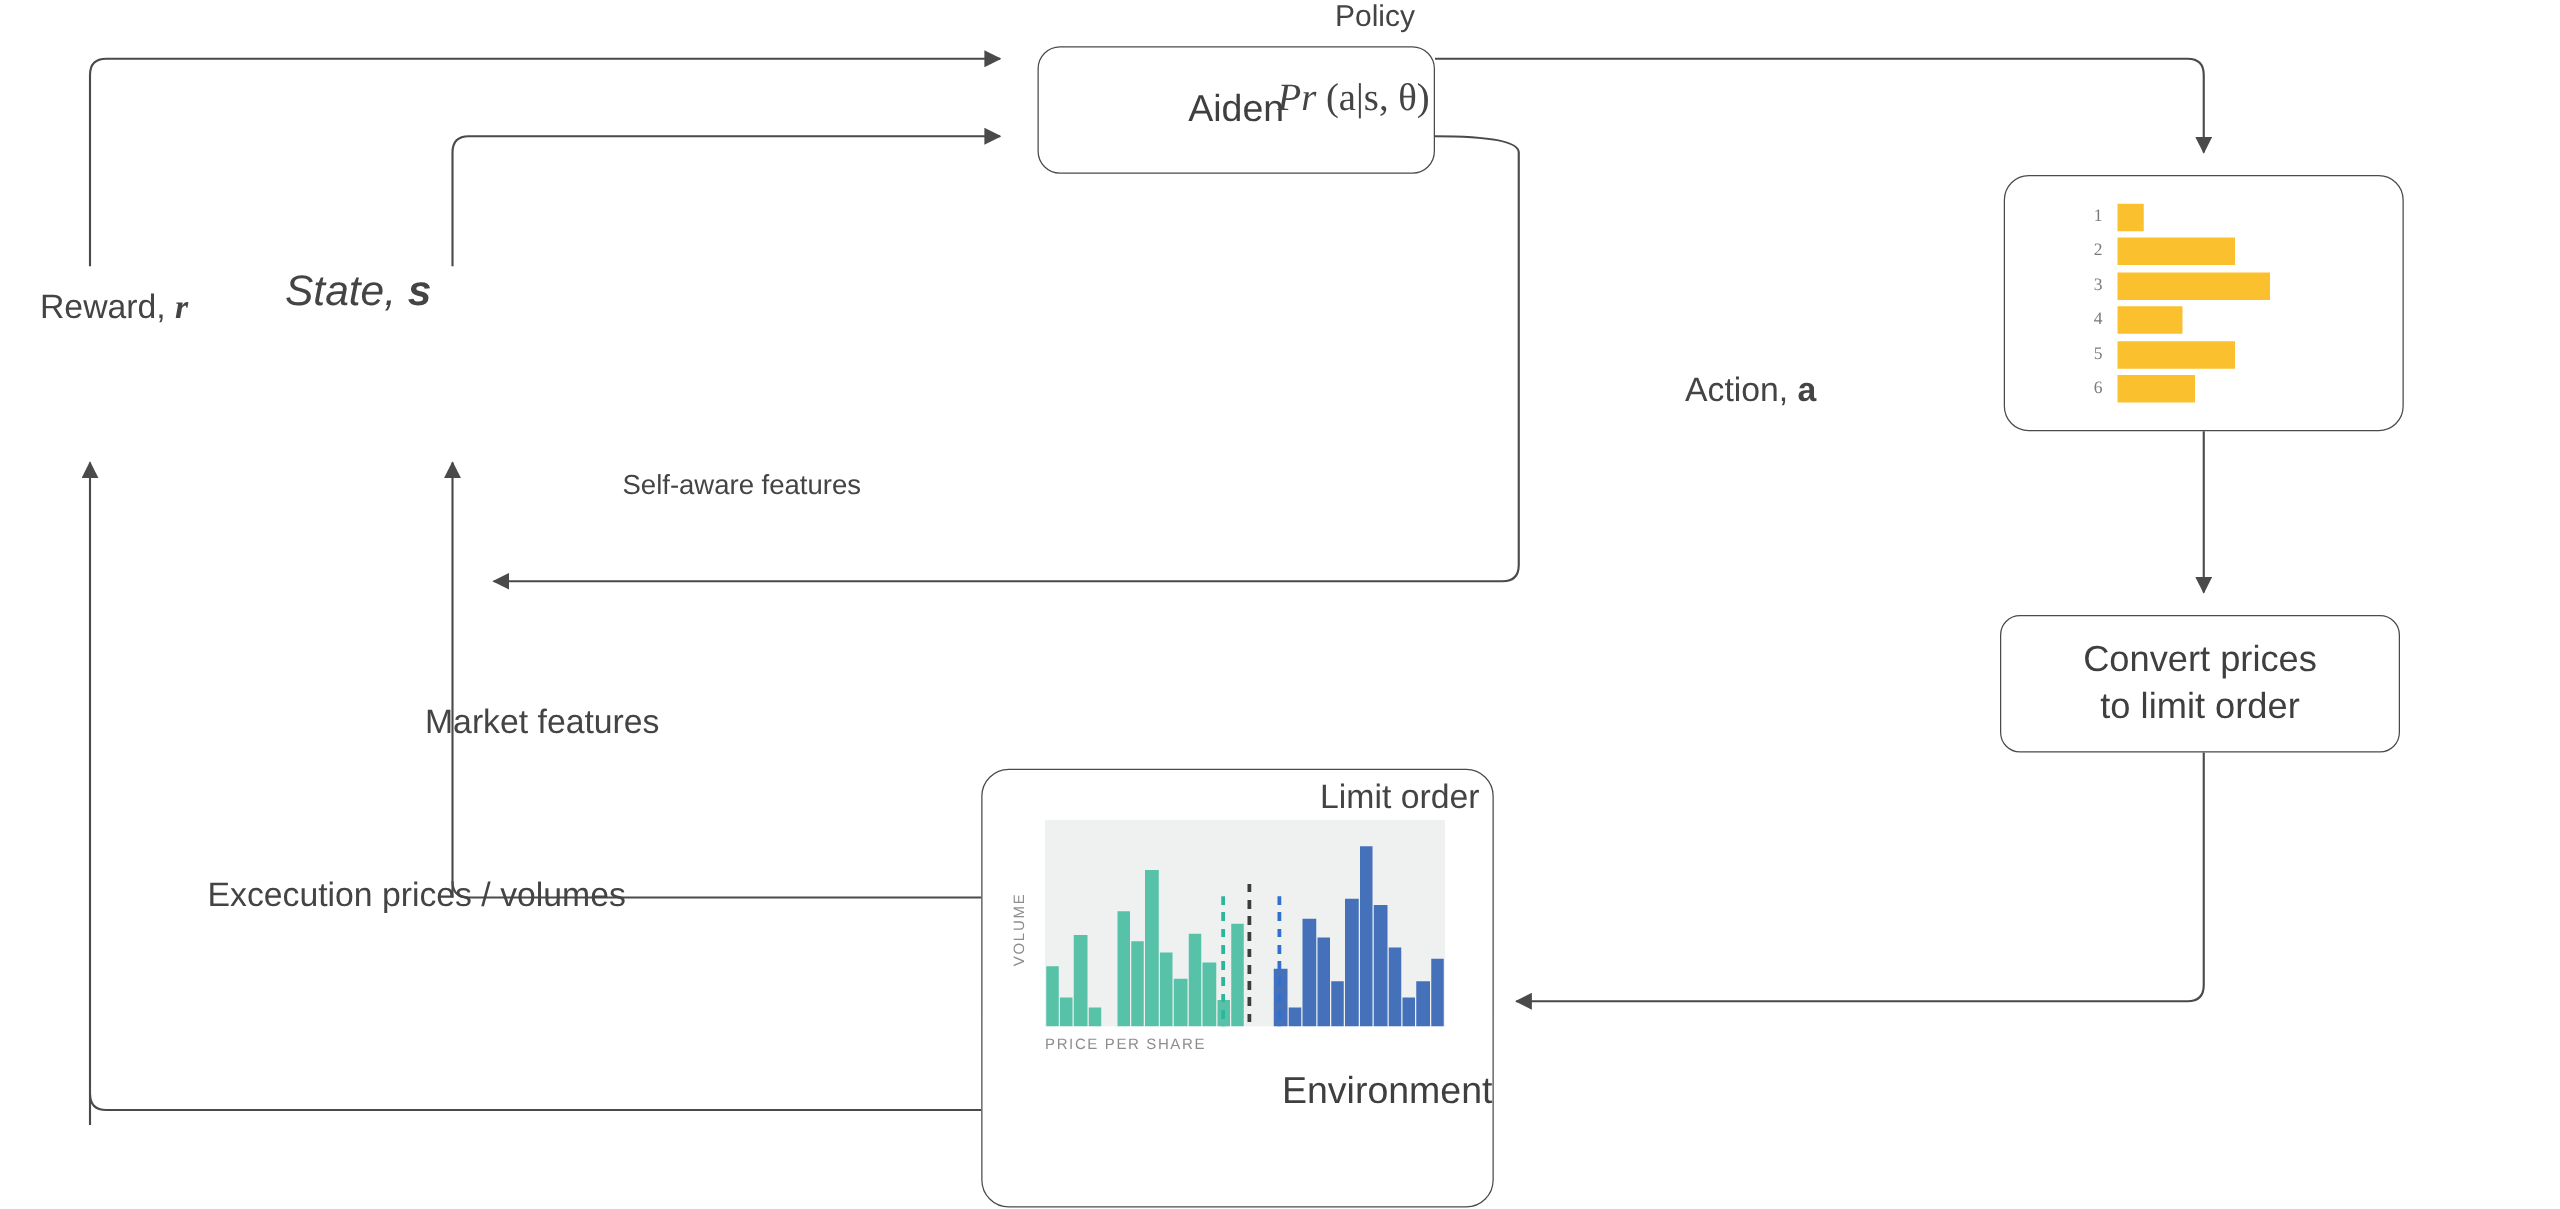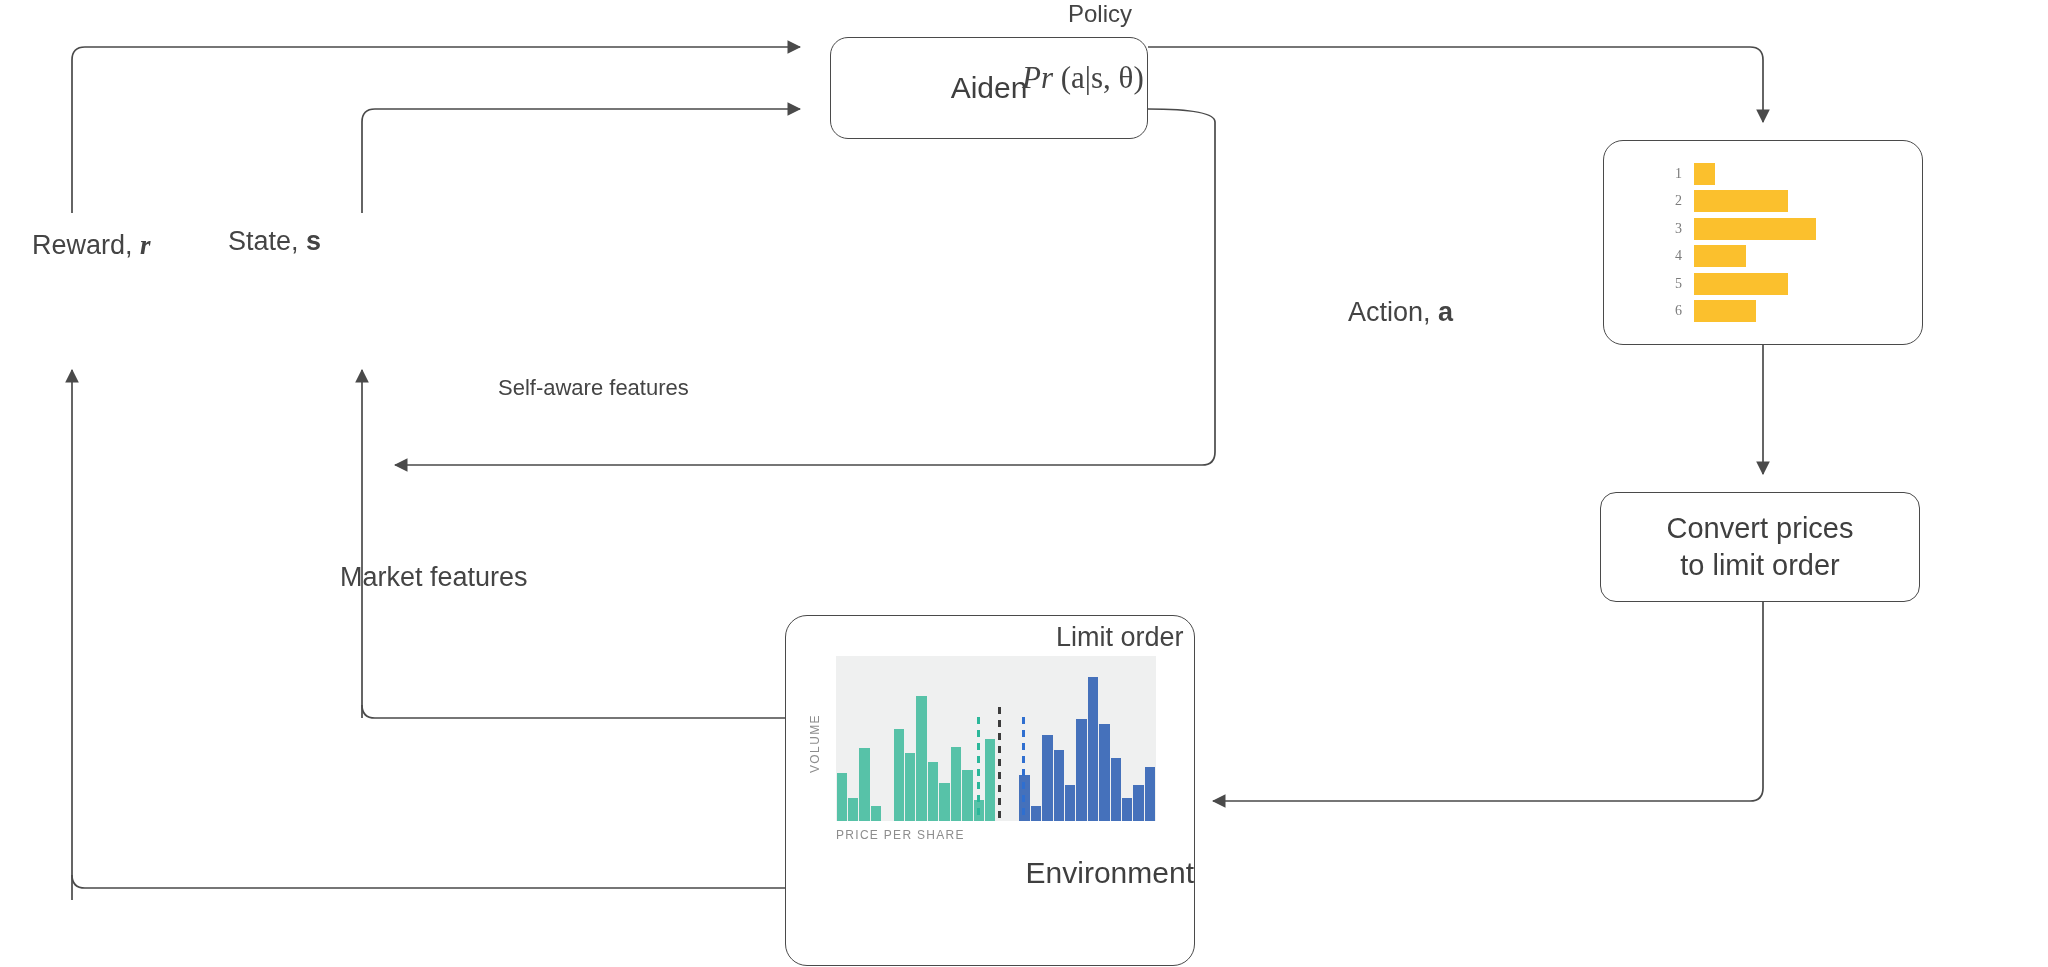--- a/index.html
+++ b/index.html
@@ -165,21 +165,21 @@
   .lbl {
     position: absolute;
     color: #444444;
     font-weight: 300;
     white-space: nowrap;
   }
   .lbl .bold { font-weight: 700; }
   .lbl .ital { font-style: italic; font-family: "Liberation Serif", serif; }
 
   #lbl-reward      { left: 0px;    top: 230px; font-size: 27px; margin-left: 32px; }
-  #lbl-state       { left: 228px;  top: 226px; font-size: 27px; }
+  #lbl-state       { left: 228px;  top: 214px; font-size: 34px; font-style: italic; }
   #lbl-policy      { left: 1068px; top: 0px;   font-size: 24px; text-align: right; }
   #lbl-pr          { left: 1022px; top: 60px;  font-size: 31px;
                      font-family: "Liberation Serif", serif; text-align: right; }
   #lbl-action      { left: 1348px; top: 297px; font-size: 27px; }
   #lbl-selfaware   { left: 498px;  top: 375px; font-size: 22px; }
   #lbl-market      { left: 340px;  top: 562px; font-size: 27px; }
   #lbl-limitorder  { left: 1056px; top: 622px; font-size: 27px; }
   #lbl-exec        { left: 166px;  top: 701px; font-size: 27px; }
 </style>
 </head>
@@ -321,14 +321,15 @@
     <span>Action,</span>
     <span class="bold">a</span>
   </div>
 
   <div class="lbl" id="lbl-selfaware">Self-aware features</div>
 
   <div class="lbl" id="lbl-market">Market features</div>
 
   <div class="lbl" id="lbl-limitorder">Limit order</div>
 
+  <div class="lbl" id="lbl-exec">Excecution prices / volumes</div>
 
 </div>
 
 </body></html>

